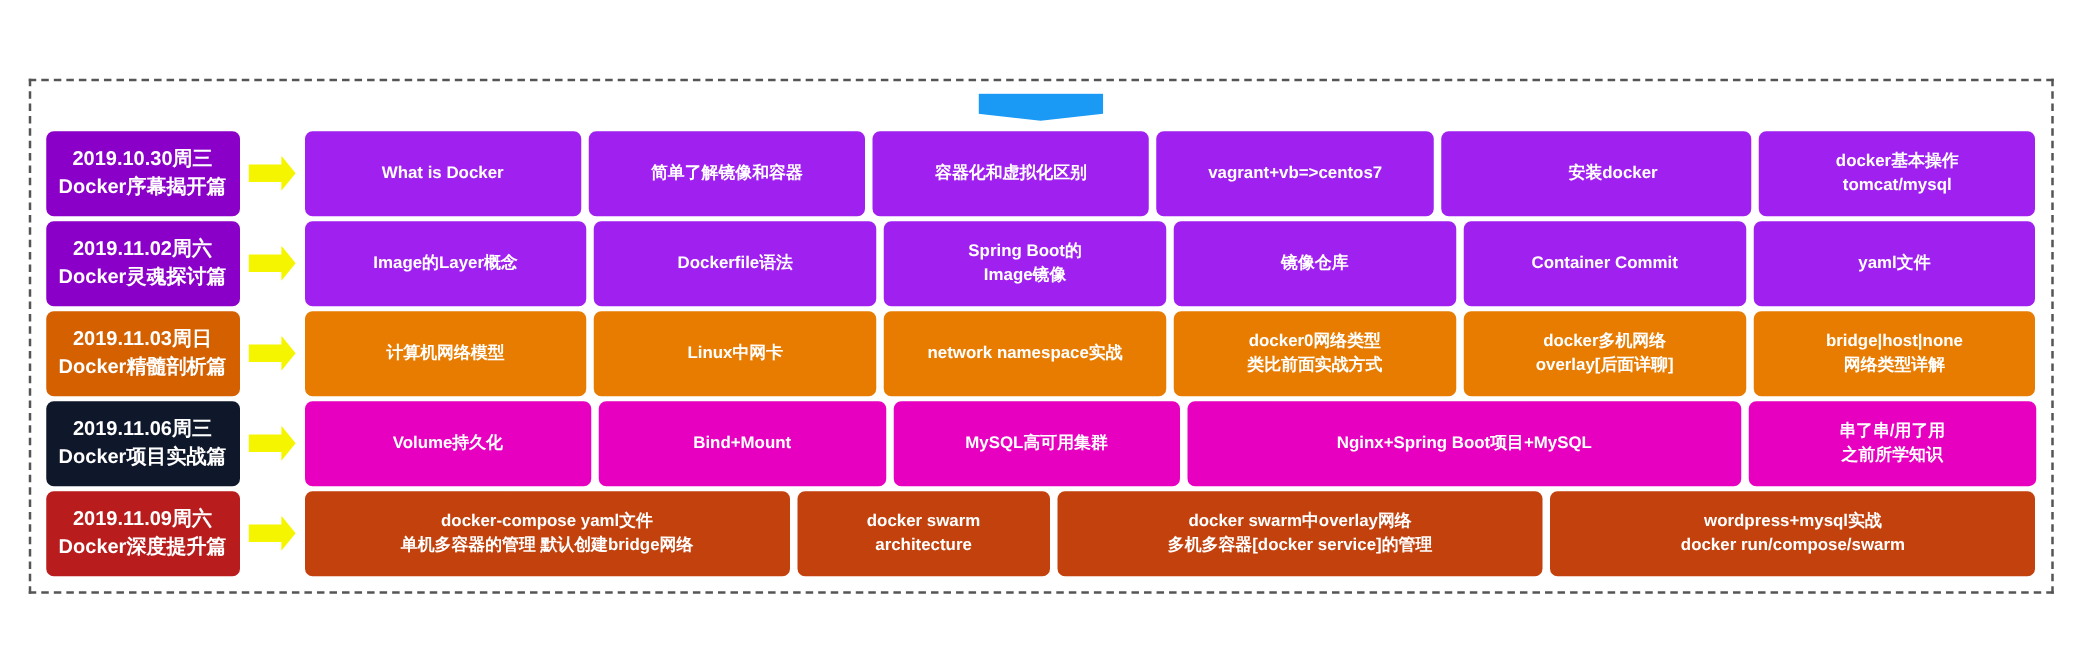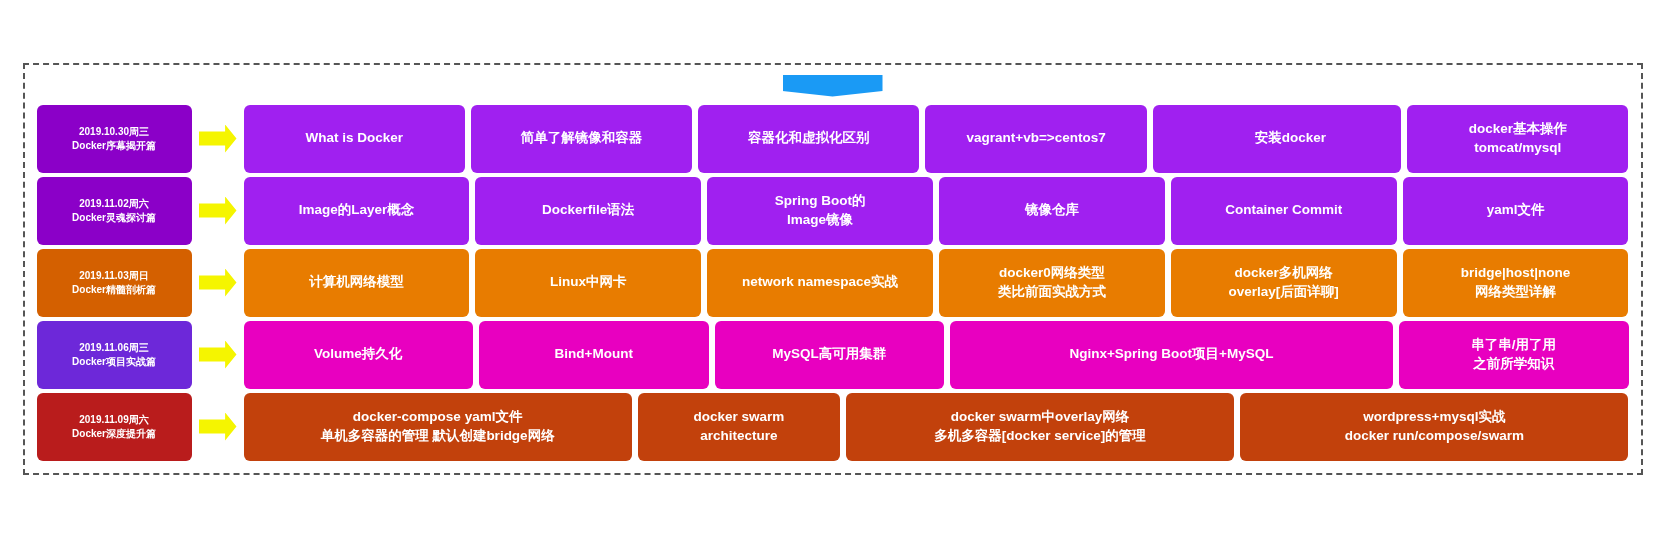--- a/index.html
+++ b/index.html
@@ -47,21 +47,21 @@
     .row-label {
       min-width: 155px;
       max-width: 155px;
       border-radius: 6px;
       display: flex;
       align-items: center;
       justify-content: center;
       text-align: center;
       color: #fff;
       font-weight: 900;
-      font-size: 10px;
+      font-size: 16px;
       line-height: 1.35;
       padding: 6px 8px;
     }
     .arrow {
       display: flex;
       align-items: center;
       justify-content: center;
       min-width: 40px;
     }
     .arrow-shape {
@@ -87,21 +87,21 @@
       font-weight: 900;
       font-size: 13.5px;
       line-height: 1.4;
       padding: 6px 8px;
     }
     
     .purple-label { background: #8b00c8; }
     .purple-cell { background: #a020f0; }
     .orange-label { background: #d46000; }
     .orange-cell { background: #e87c00; }
-    .pink-label { background: #6d28d9; }
+    .pink-label { background: #0f172a; }
     .pink-cell { background: #e800c0; }
     .green-label { background: #b91c1c; }
     .green-cell { background: #c2410c; }
   </style>
 </head>
 <body>
 
 <div class="outer-wrapper">
   <div class="docker-title-wrapper">
     <div class="docker-title"></div>

